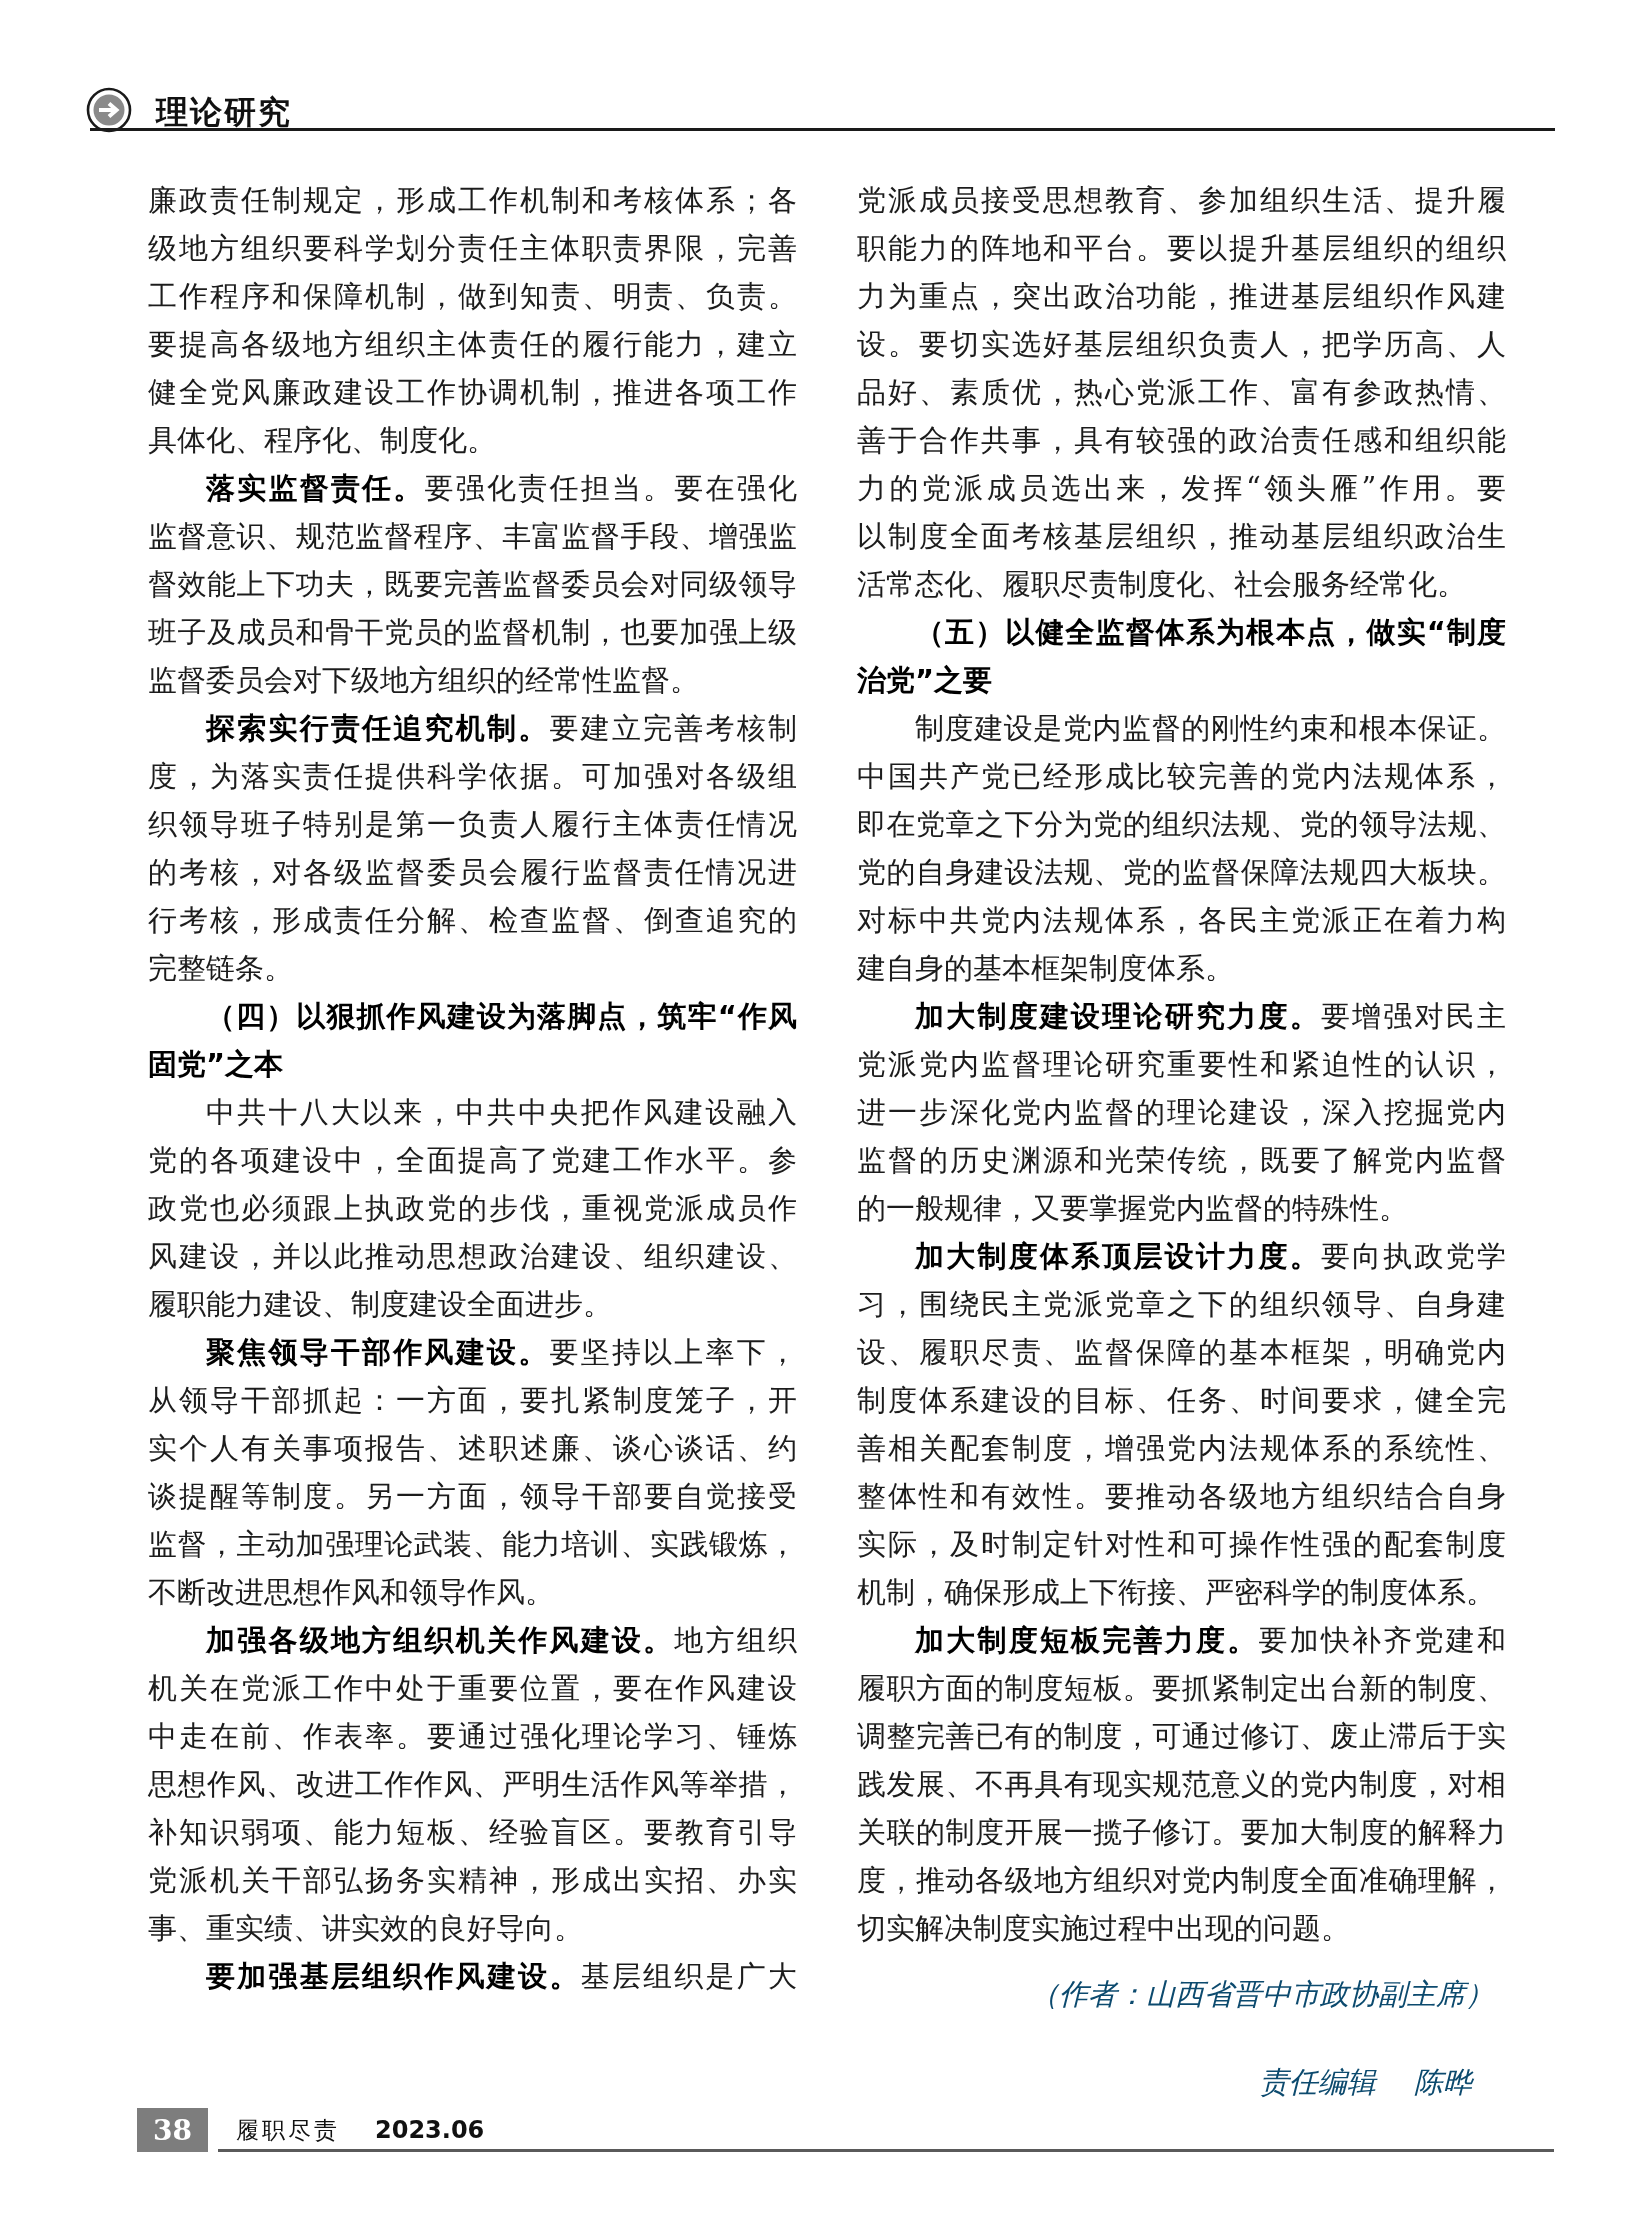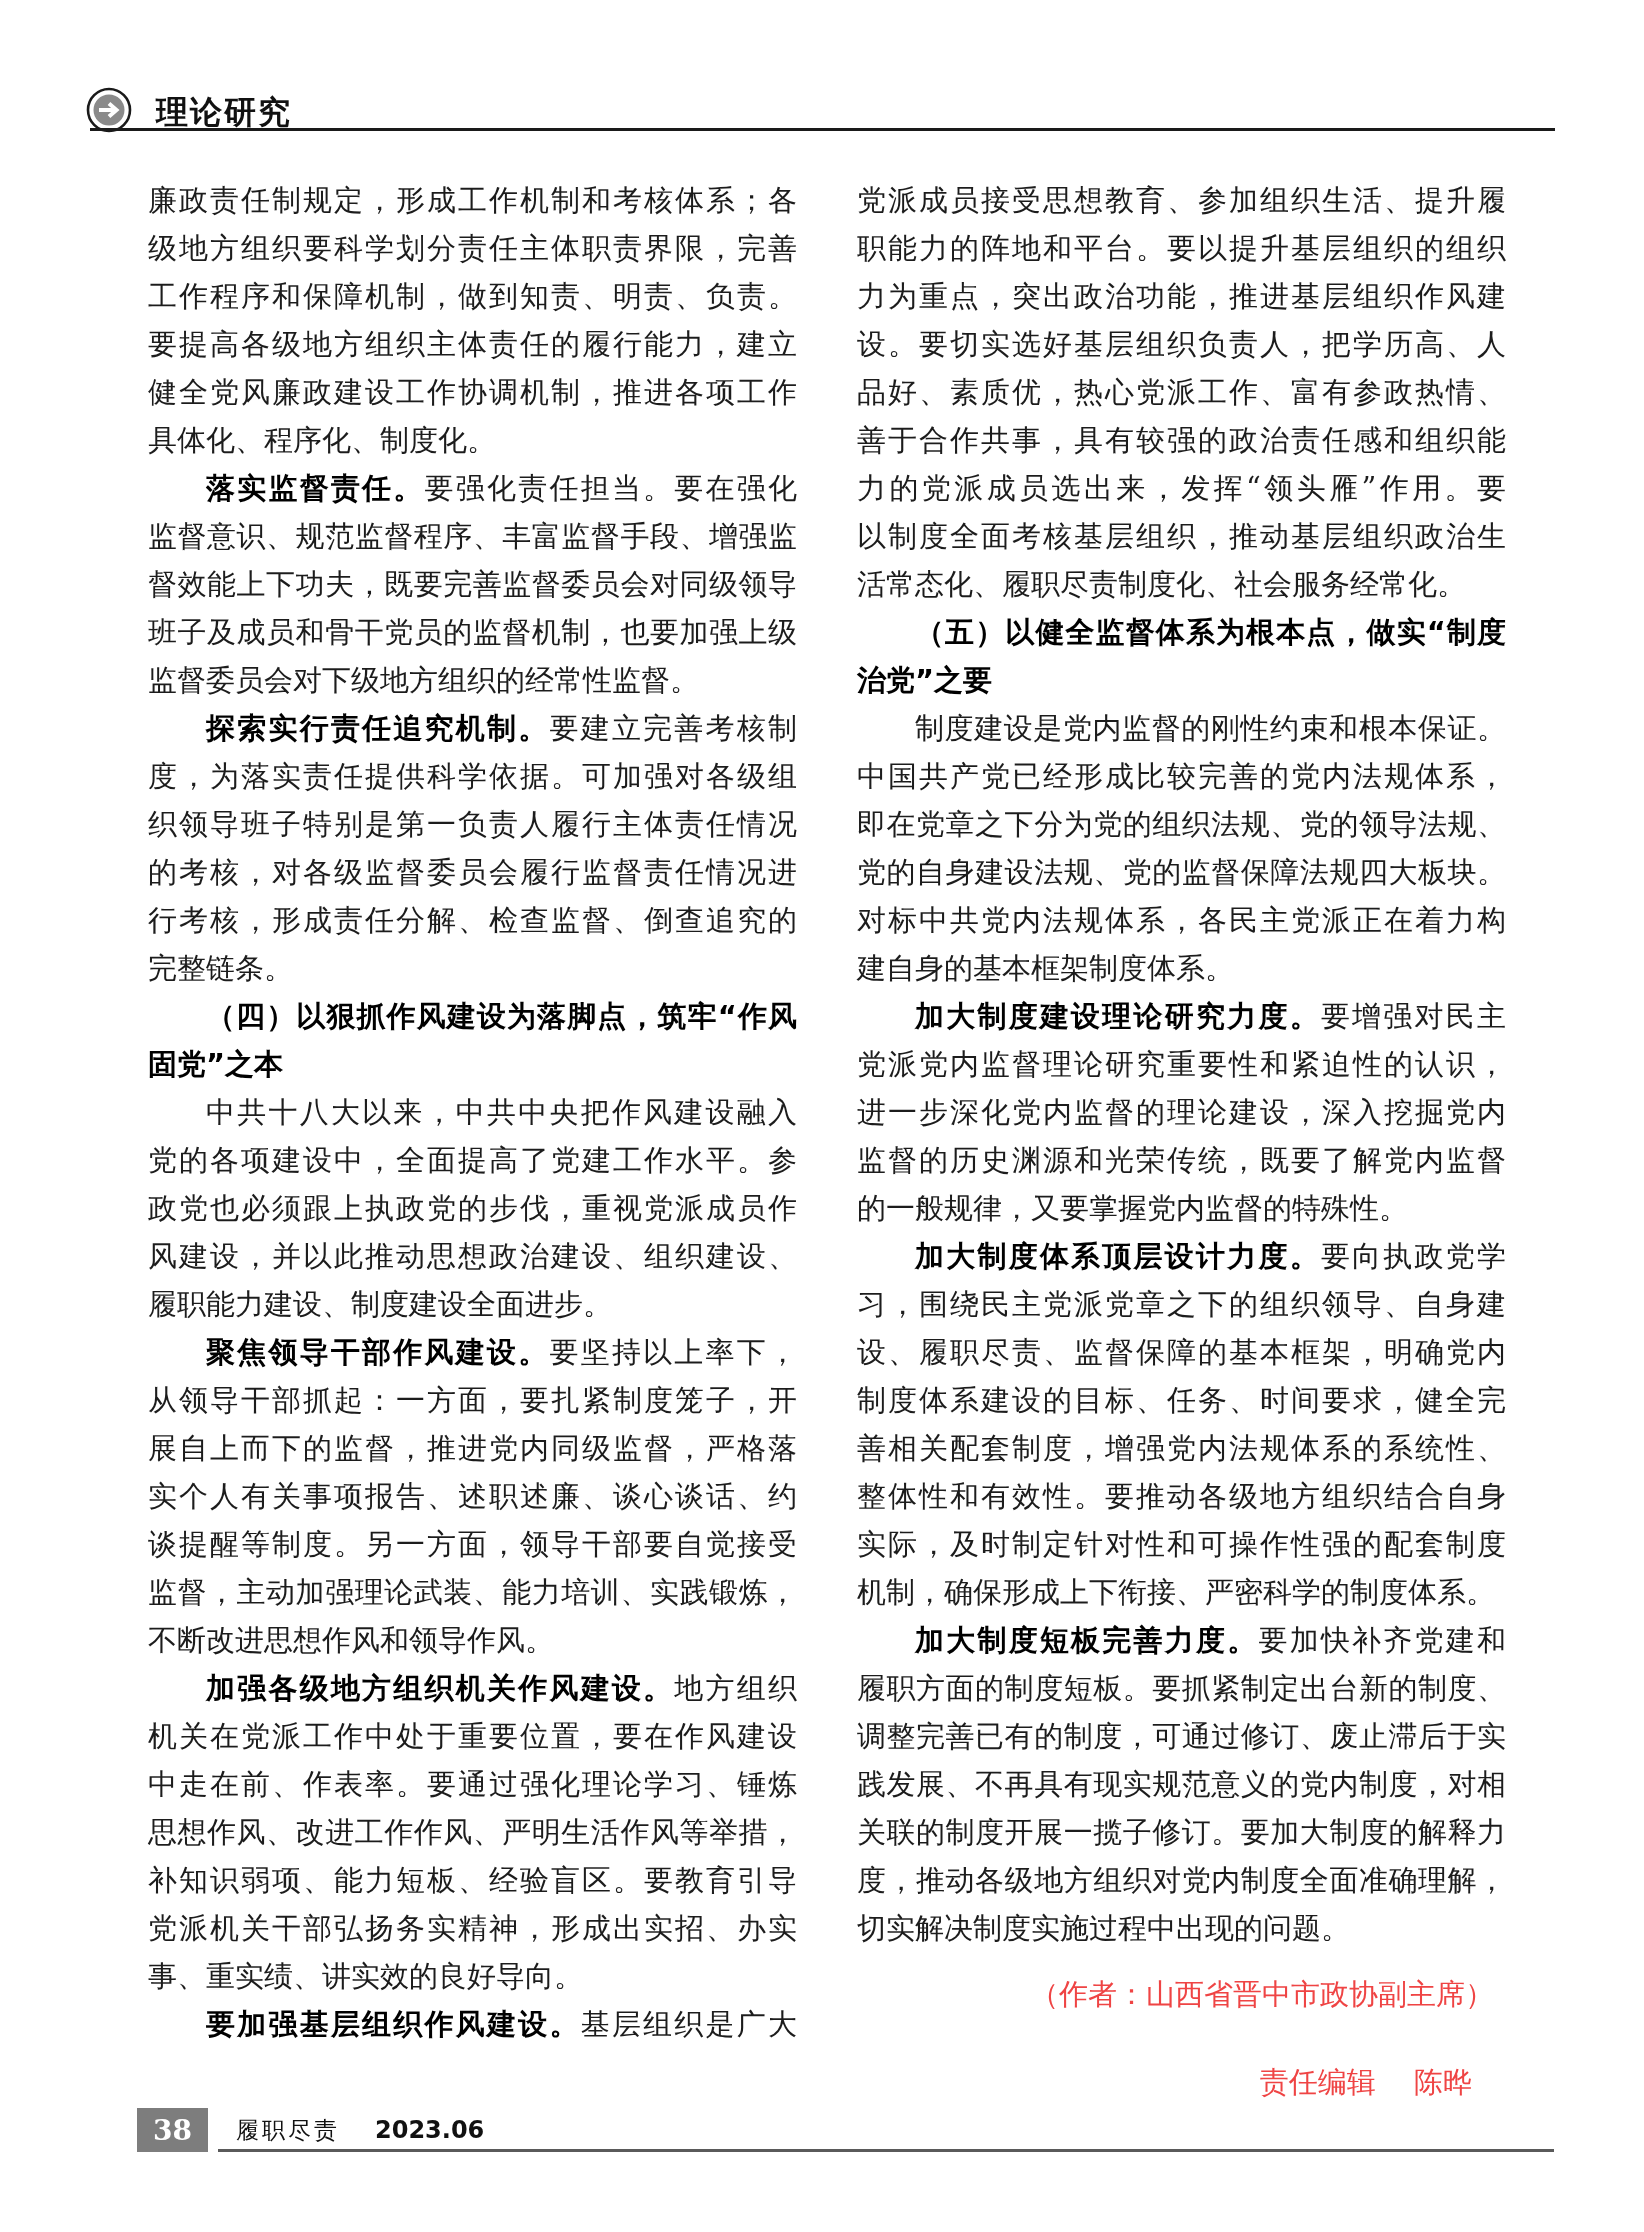--- a/index.html
+++ b/index.html
@@ -27,21 +27,21 @@
   }
   .line.ind { padding-left:58px; }
   .line.end { text-align-last:left; }
   .line.right { text-align:right; text-align-last:right; white-space:nowrap; }
   .line.mt1 { margin-top:18px; }
   .line.mt2 { margin-top:40px; }
   .line.pr1 { padding-right:12px; }
   .line.pr2 { padding-right:34px; }
   .seg-r { font-family:"DejaVu Serif", serif; color:#1c1c1c; }
   .seg-b { font-family:"DejaVu Sans", sans-serif; font-weight:700; color:#000;margin-top:20px; }
-  .seg-k { font-family:"DejaVu Serif", serif; color:#ef4444; }
+  .seg-k { font-family:"DejaVu Serif", serif; font-style:italic; color:#0c4a6e; }
   
   .pg-badge {
     position:absolute; left:137px; top:2108px; width:71px; height:44px;
     background:#7d7d7d; color:#ffffff; display:flex; align-items:center; justify-content:center;
     font-family:"DejaVu Serif", serif; font-weight:700; font-size:28px;
   }
   .ft-journal {
     position:absolute; left:236px; top:2108px; height:44px; line-height:44px;
     font-family:"DejaVu Serif", serif; font-size:23px; letter-spacing:3px; color:#111;
   }
@@ -87,21 +87,20 @@
       <div class="line end"><span class="seg-r">完整链条。</span></div>
       <div class="line ind"><span class="seg-b">（四）以狠抓作风建设为落脚点，筑牢“作风</span></div>
       <div class="line end"><span class="seg-b">固党”之本</span></div>
       <div class="line ind"><span class="seg-r">中共十八大以来，中共中央把作风建设融入</span></div>
       <div class="line"><span class="seg-r">党的各项建设中，全面提高了党建工作水平。参</span></div>
       <div class="line"><span class="seg-r">政党也必须跟上执政党的步伐，重视党派成员作</span></div>
       <div class="line"><span class="seg-r">风建设，并以此推动思想政治建设、组织建设、</span></div>
       <div class="line end"><span class="seg-r">履职能力建设、制度建设全面进步。</span></div>
       <div class="line ind"><span class="seg-b">聚焦领导干部作风建设。</span><span class="seg-r">要坚持以上率下，</span></div>
       <div class="line"><span class="seg-r">从领导干部抓起：一方面，要扎紧制度笼子，开</span></div>
-      <div class="line"><span class="seg-r">展自上而下的监督，推进党内同级监督，严格落</span></div>
       <div class="line"><span class="seg-r">实个人有关事项报告、述职述廉、谈心谈话、约</span></div>
       <div class="line"><span class="seg-r">谈提醒等制度。另一方面，领导干部要自觉接受</span></div>
       <div class="line"><span class="seg-r">监督，主动加强理论武装、能力培训、实践锻炼，</span></div>
       <div class="line end"><span class="seg-r">不断改进思想作风和领导作风。</span></div>
       <div class="line ind"><span class="seg-b">加强各级地方组织机关作风建设。</span><span class="seg-r">地方组织</span></div>
       <div class="line"><span class="seg-r">机关在党派工作中处于重要位置，要在作风建设</span></div>
       <div class="line"><span class="seg-r">中走在前、作表率。要通过强化理论学习、锤炼</span></div>
       <div class="line"><span class="seg-r">思想作风、改进工作作风、严明生活作风等举措，</span></div>
       <div class="line"><span class="seg-r">补知识弱项、能力短板、经验盲区。要教育引导</span></div>
       <div class="line"><span class="seg-r">党派机关干部弘扬务实精神，形成出实招、办实</span></div>

